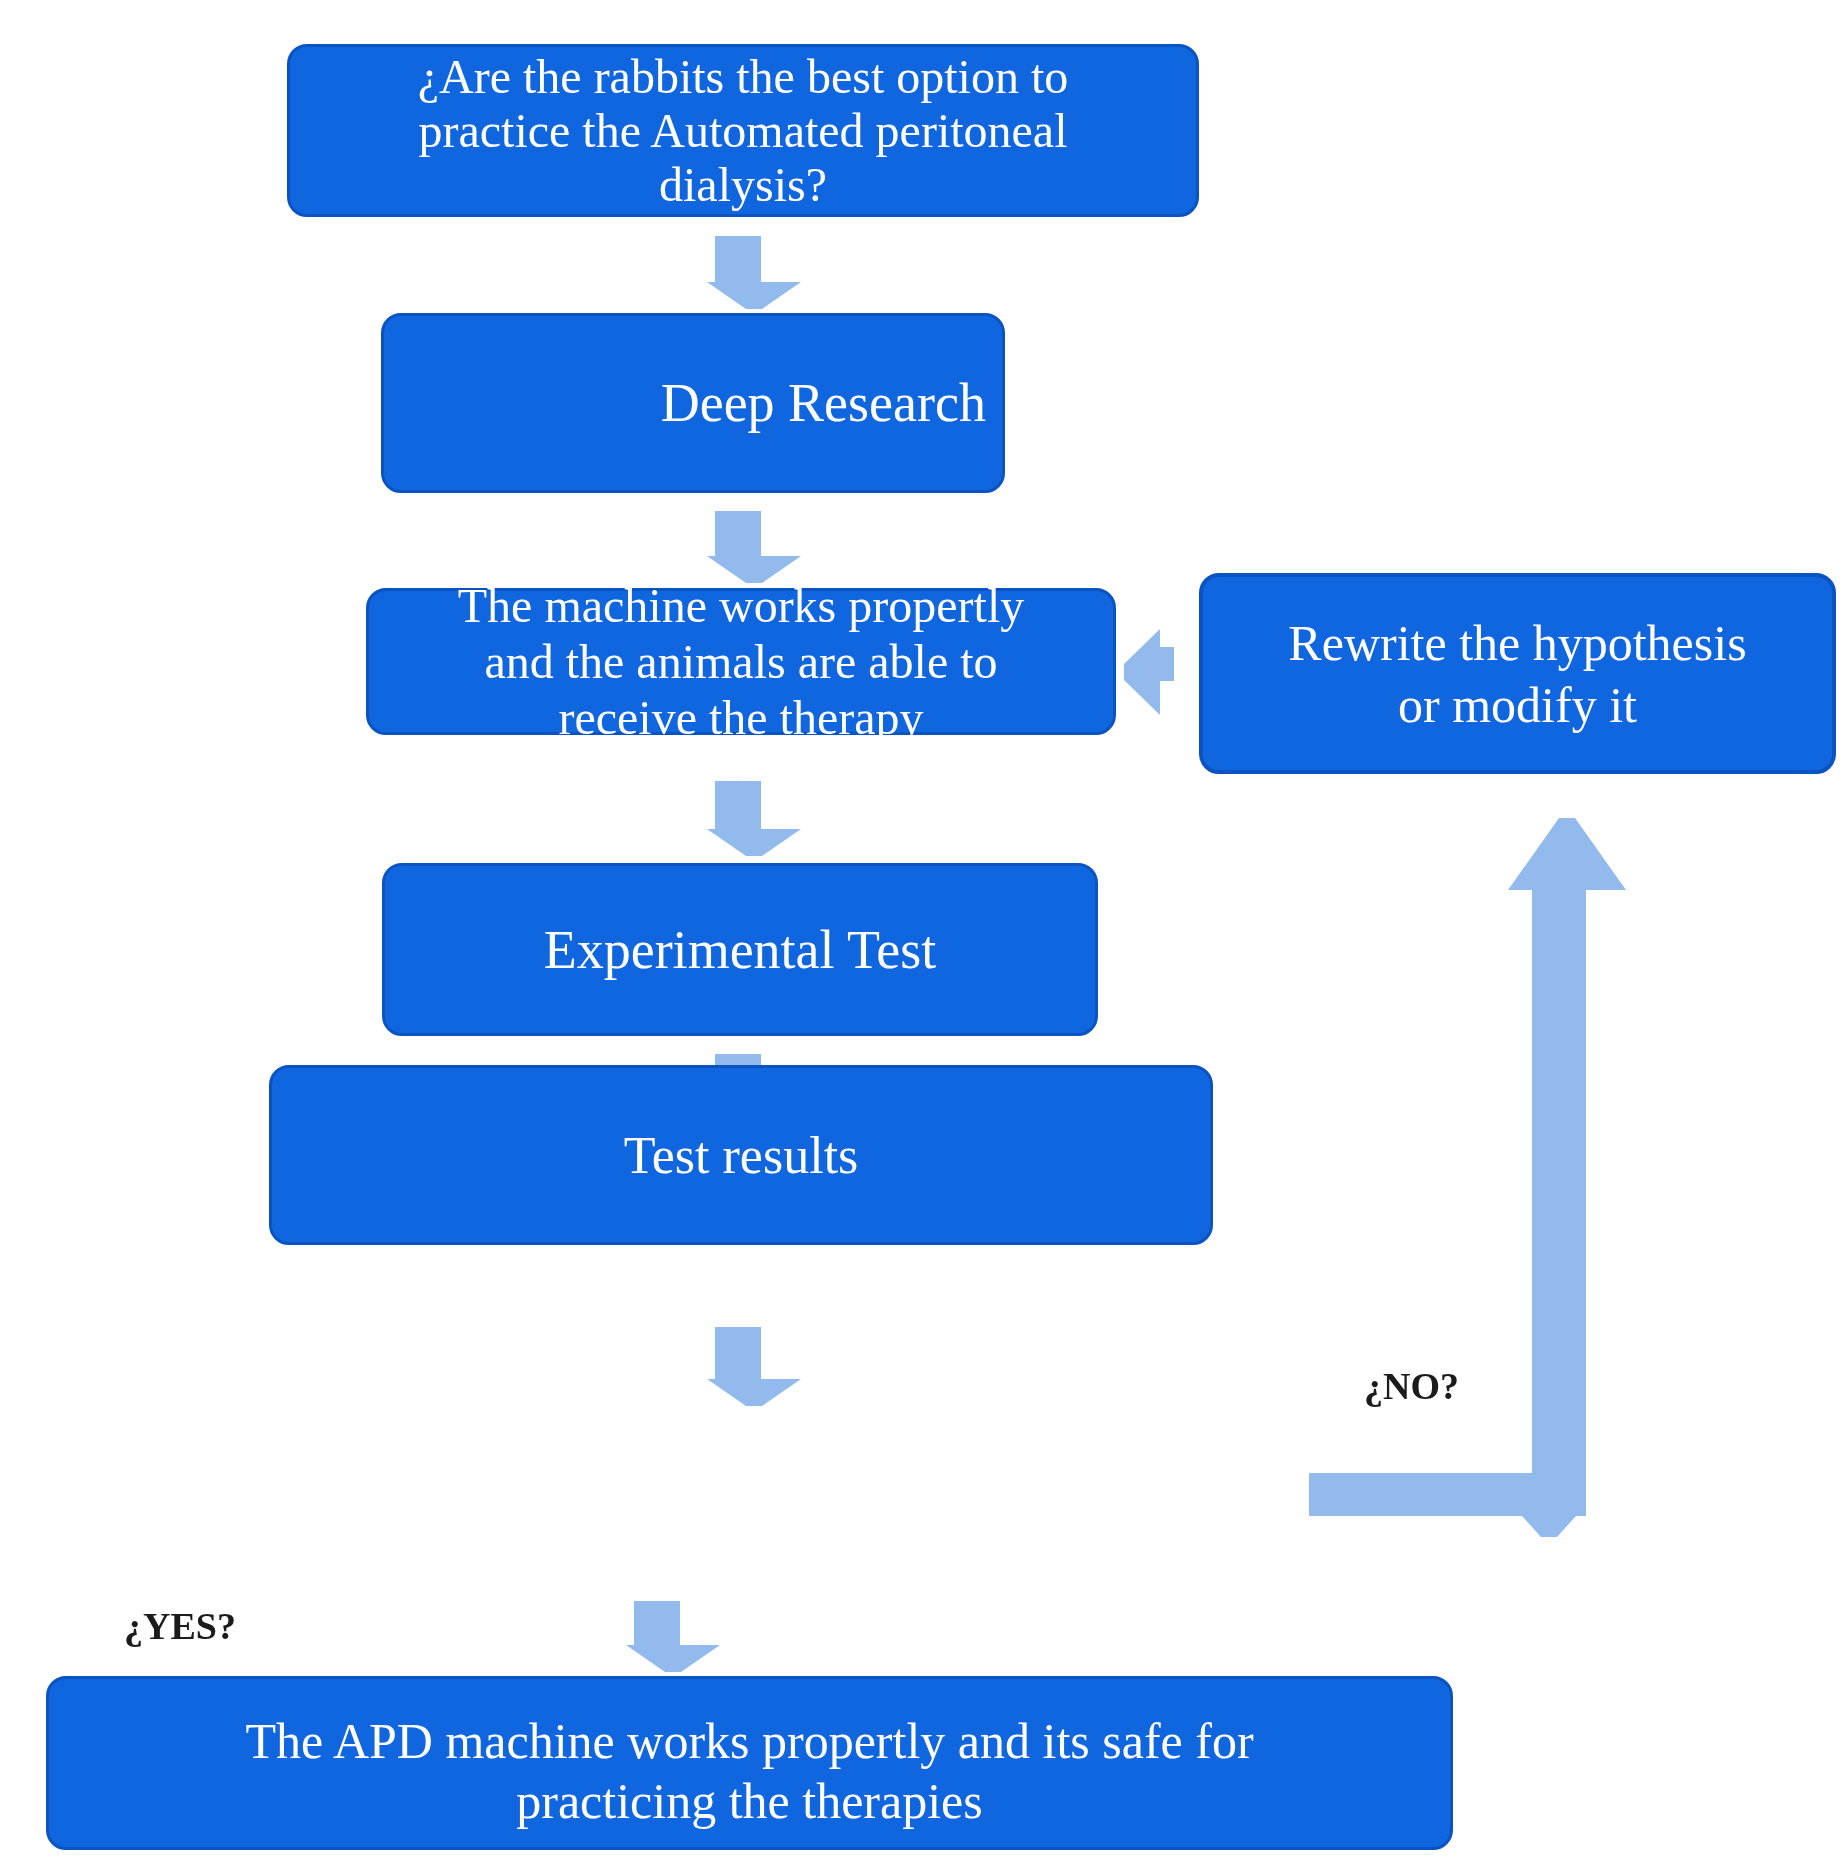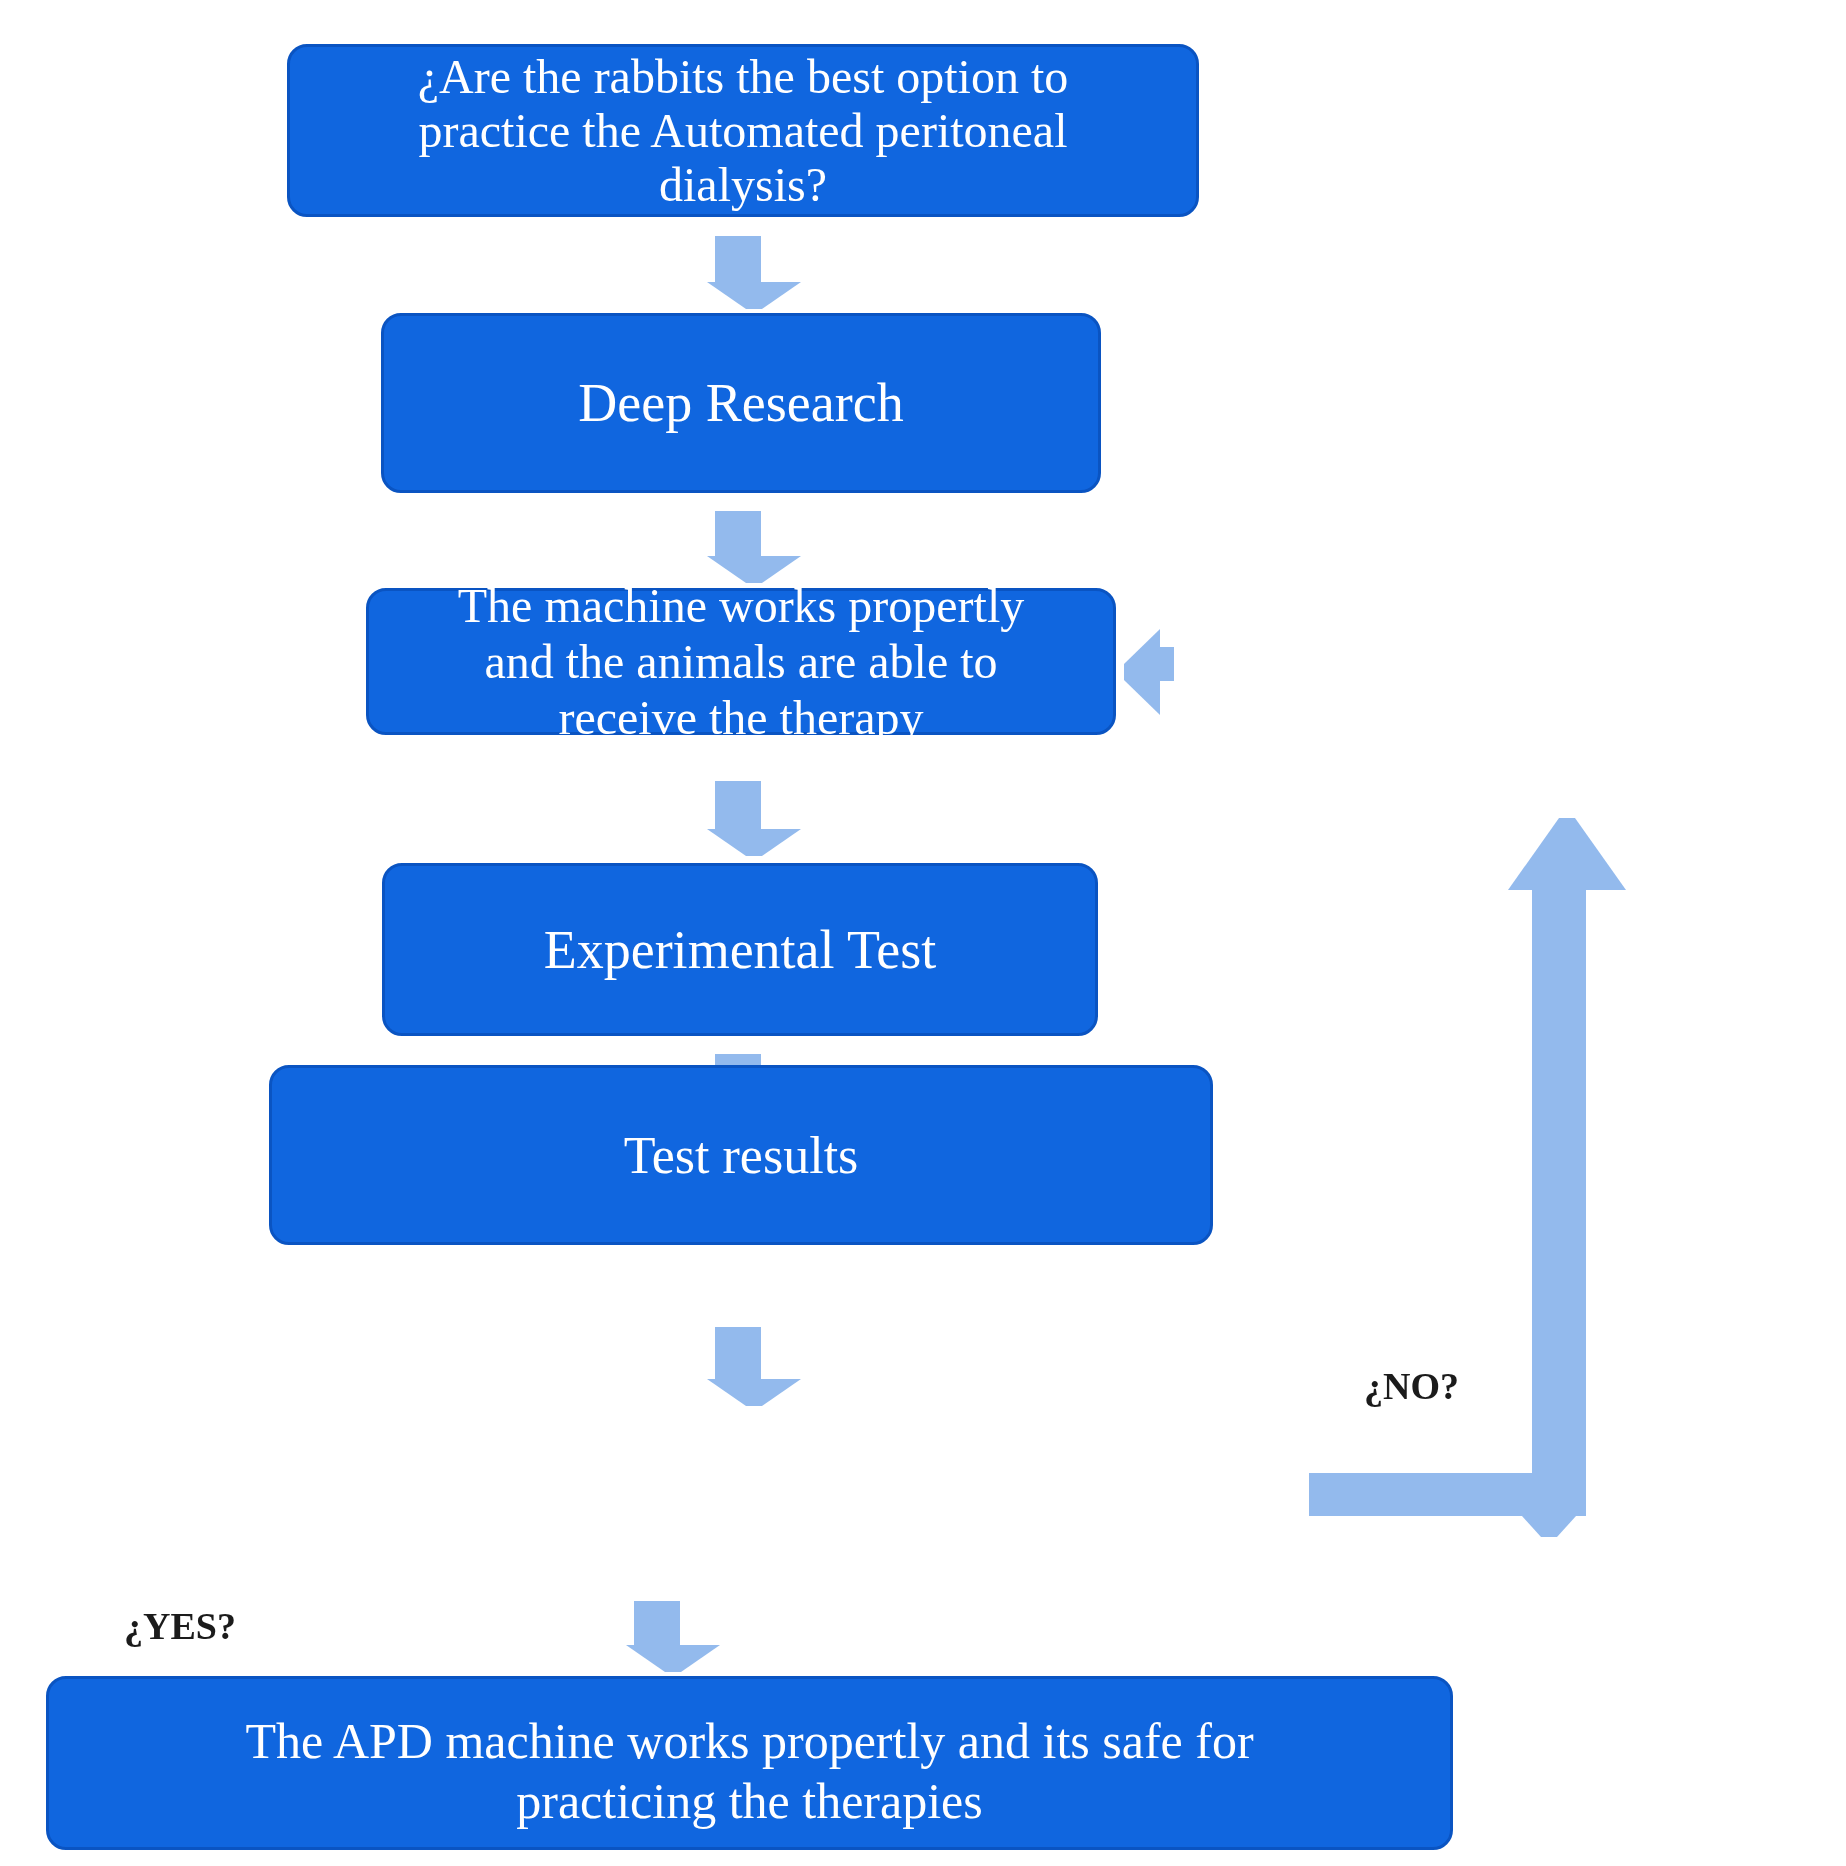--- a/index.html
+++ b/index.html
@@ -29,21 +29,21 @@
     border-radius: 20px;
     color: var(--node-text);
     display: flex;
     align-items: center;
     justify-content: center;
     text-align: center;
   }
   .node span { white-space: pre-line; display: block; }
 
   .n-question          { left: 271px;  top: 28px;   width: 912px;  height: 173px; font-size: 48px; line-height: 54px; }
-  .n-deep-research     { left: 365px;  top: 297px;  width: 720px;  height: 180px; font-size: 54px; }
+  .n-deep-research     { left: 365px;  top: 297px;  width: 624px;  height: 180px; font-size: 54px; justify-content: flex-end; }
   .n-machine-works     { left: 350px;  top: 572px;  width: 750px;  height: 147px; font-size: 48px; line-height: 56px; }
   .n-experimental-test { left: 366px;  top: 847px;  width: 716px;  height: 173px; font-size: 54px; }
   .n-test-results      { left: 253px;  top: 1049px; width: 944px;  height: 180px; font-size: 52px; }
   .n-hypothesis        { left: 158px;  top: 1390px; width: 1135px; height: 175px; font-size: 52px; }
   .n-conclusion        { left: 30px;   top: 1660px; width: 1407px; height: 174px; font-size: 50px; line-height: 60px; align-items: flex-end; }
   .n-rewrite           { left: 1183px; top: 557px;  width: 637px;  height: 201px; font-size: 50px; line-height: 62px; border-width: 4px; }
 
   
   .arrow-down { position: absolute; width: 78px; }
   .arrow-down .shaft { width: 46px; margin: 0 auto; background: var(--arrow); }
@@ -128,20 +128,24 @@
     <span>The machine works propertly
 and the animals are able to
 receive the therapy</span>
   </div>
 
   <div class="arrow-left">
     <div class="head"></div>
     <div class="shaft"></div>
   </div>
 
+  <div class="node n-rewrite">
+    <span>Rewrite the hypothesis
+or modify it</span>
+  </div>
 
   <div class="arrow-down a3">
     <div class="shaft"></div>
     <div class="head"></div>
   </div>
 
   <div class="node n-experimental-test">
     <span>Experimental Test</span>
   </div>
 

